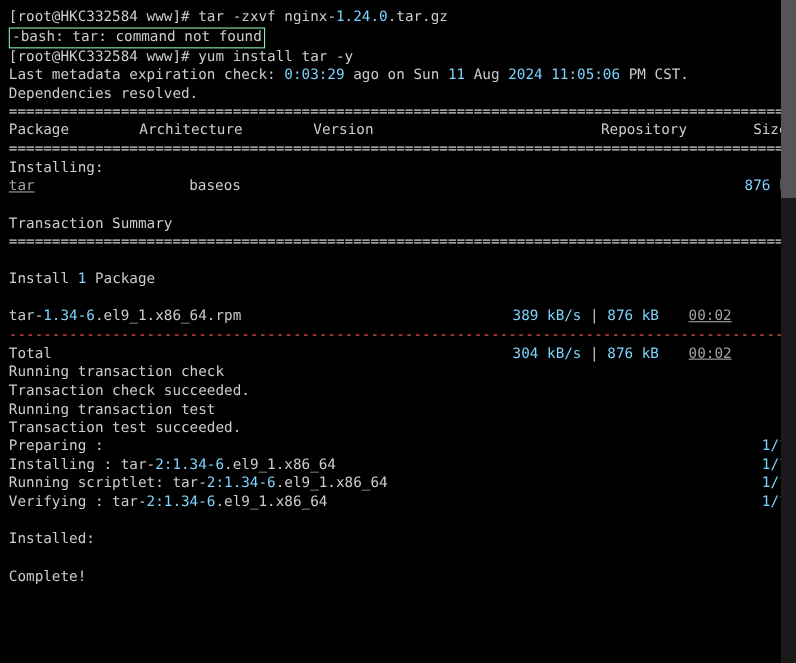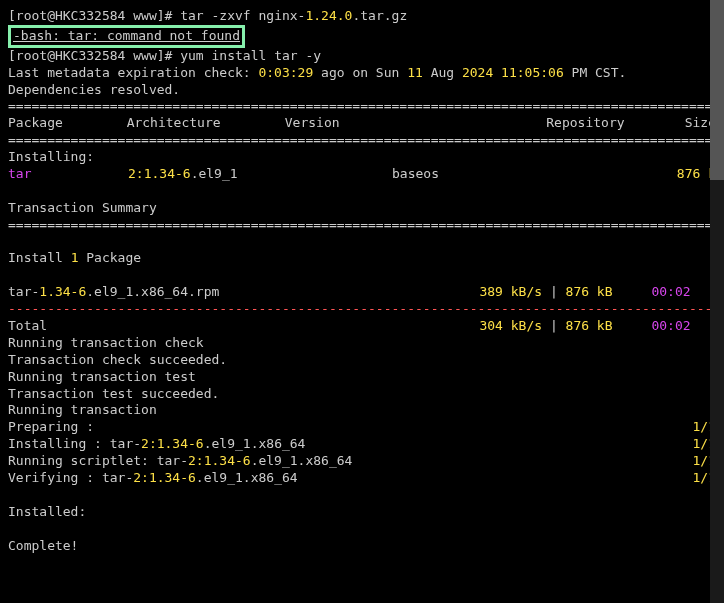--- a/index.html
+++ b/index.html
@@ -6,47 +6,46 @@
       margin: 0;
       padding: 8px;
       background: #000;
       color: #ccc;
       font-family: 'Consolas', 'Monaco', monospace;
       font-size: 13px;
       line-height: 1.3;
       width: 708px;
       overflow: hidden;
     }
-    .cyan { color: #fde047; }
-    .green { color: #d946ef; }
+    .cyan { color: #7dd3fc; }
+    .green { color: #a3a3a3; text-decoration: underline; }
     .redbox {
-      border: 3px solid #86efac;
+      border: 1px solid #86efac;
       display: inline-block;
       padding: 0 2px;
-      text-decoration: underline;
     }
     .divider {
       color: #ccc;
       white-space: nowrap;
       overflow: hidden;
       width: 100%;
     }
     .divider-red {
       color: #ff5555;
       white-space: nowrap;
       overflow: hidden;
       width: 100%;
     }
     .row { display: flex; }
     .col-pkg { width: 120px; }
     .col-arch { width: 160px; }
     .col-ver { width: 220px; }
     .col-repo { width: 140px; padding-left: 44px; }
     .col-size { flex: 1; text-align: right; }
-    .right { text-align: center; }
+    .right { text-align: left; }
     .scrollbar {
       position: fixed;
       right: 0;
       top: 0;
       width: 14px;
       height: 100%;
       background: #1a1a1a;
     }
     .scrollthumb {
       position: absolute;
@@ -80,21 +79,20 @@
   <span class="col-repo">Repository</span>
   <span class="col-size">Size</span>
 </div>
 
 <div class="divider">============================================================================================</div>
 
 <div>Installing:</div>
 
 <div class="row">
   <span class="col-pkg green"> tar</span>
-  <span class="col-ver"><span class="cyan">2:1.34-6</span><span>.el9_1</span></span>
   <span class="col-repo">baseos</span>
   <span class="col-size cyan">876 k</span>
 </div>
 
 <div>&nbsp;</div>
 <div>Transaction Summary</div>
 <div class="divider">============================================================================================</div>
 <div>&nbsp;</div>
 
 <div><span>Install  </span><span class="cyan">1</span><span> Package</span></div>
@@ -112,21 +110,20 @@
 <div class="row">
   <span style="flex:1">Total</span>
   <span style="width:160px" class="right"><span class="cyan">304 kB/s</span><span> | </span><span class="cyan">876 kB</span></span>
   <span style="width:90px" class="right green">00:02</span>
 </div>
 
 <div>Running transaction check</div>
 <div>Transaction check succeeded.</div>
 <div>Running transaction test</div>
 <div>Transaction test succeeded.</div>
-<div>Running transaction</div>
 
 <div class="row">
       <span style="flex:1">  Preparing        :</span>
       <span class="cyan">1/1</span>
     </div>
 <div class="row">
       <span style="flex:1"><span>  Installing       : tar-</span><span class="cyan">2:1.34-6</span><span>.el9_1.x86_64</span></span>
       <span class="cyan">1/1</span>
     </div>
 <div class="row">

